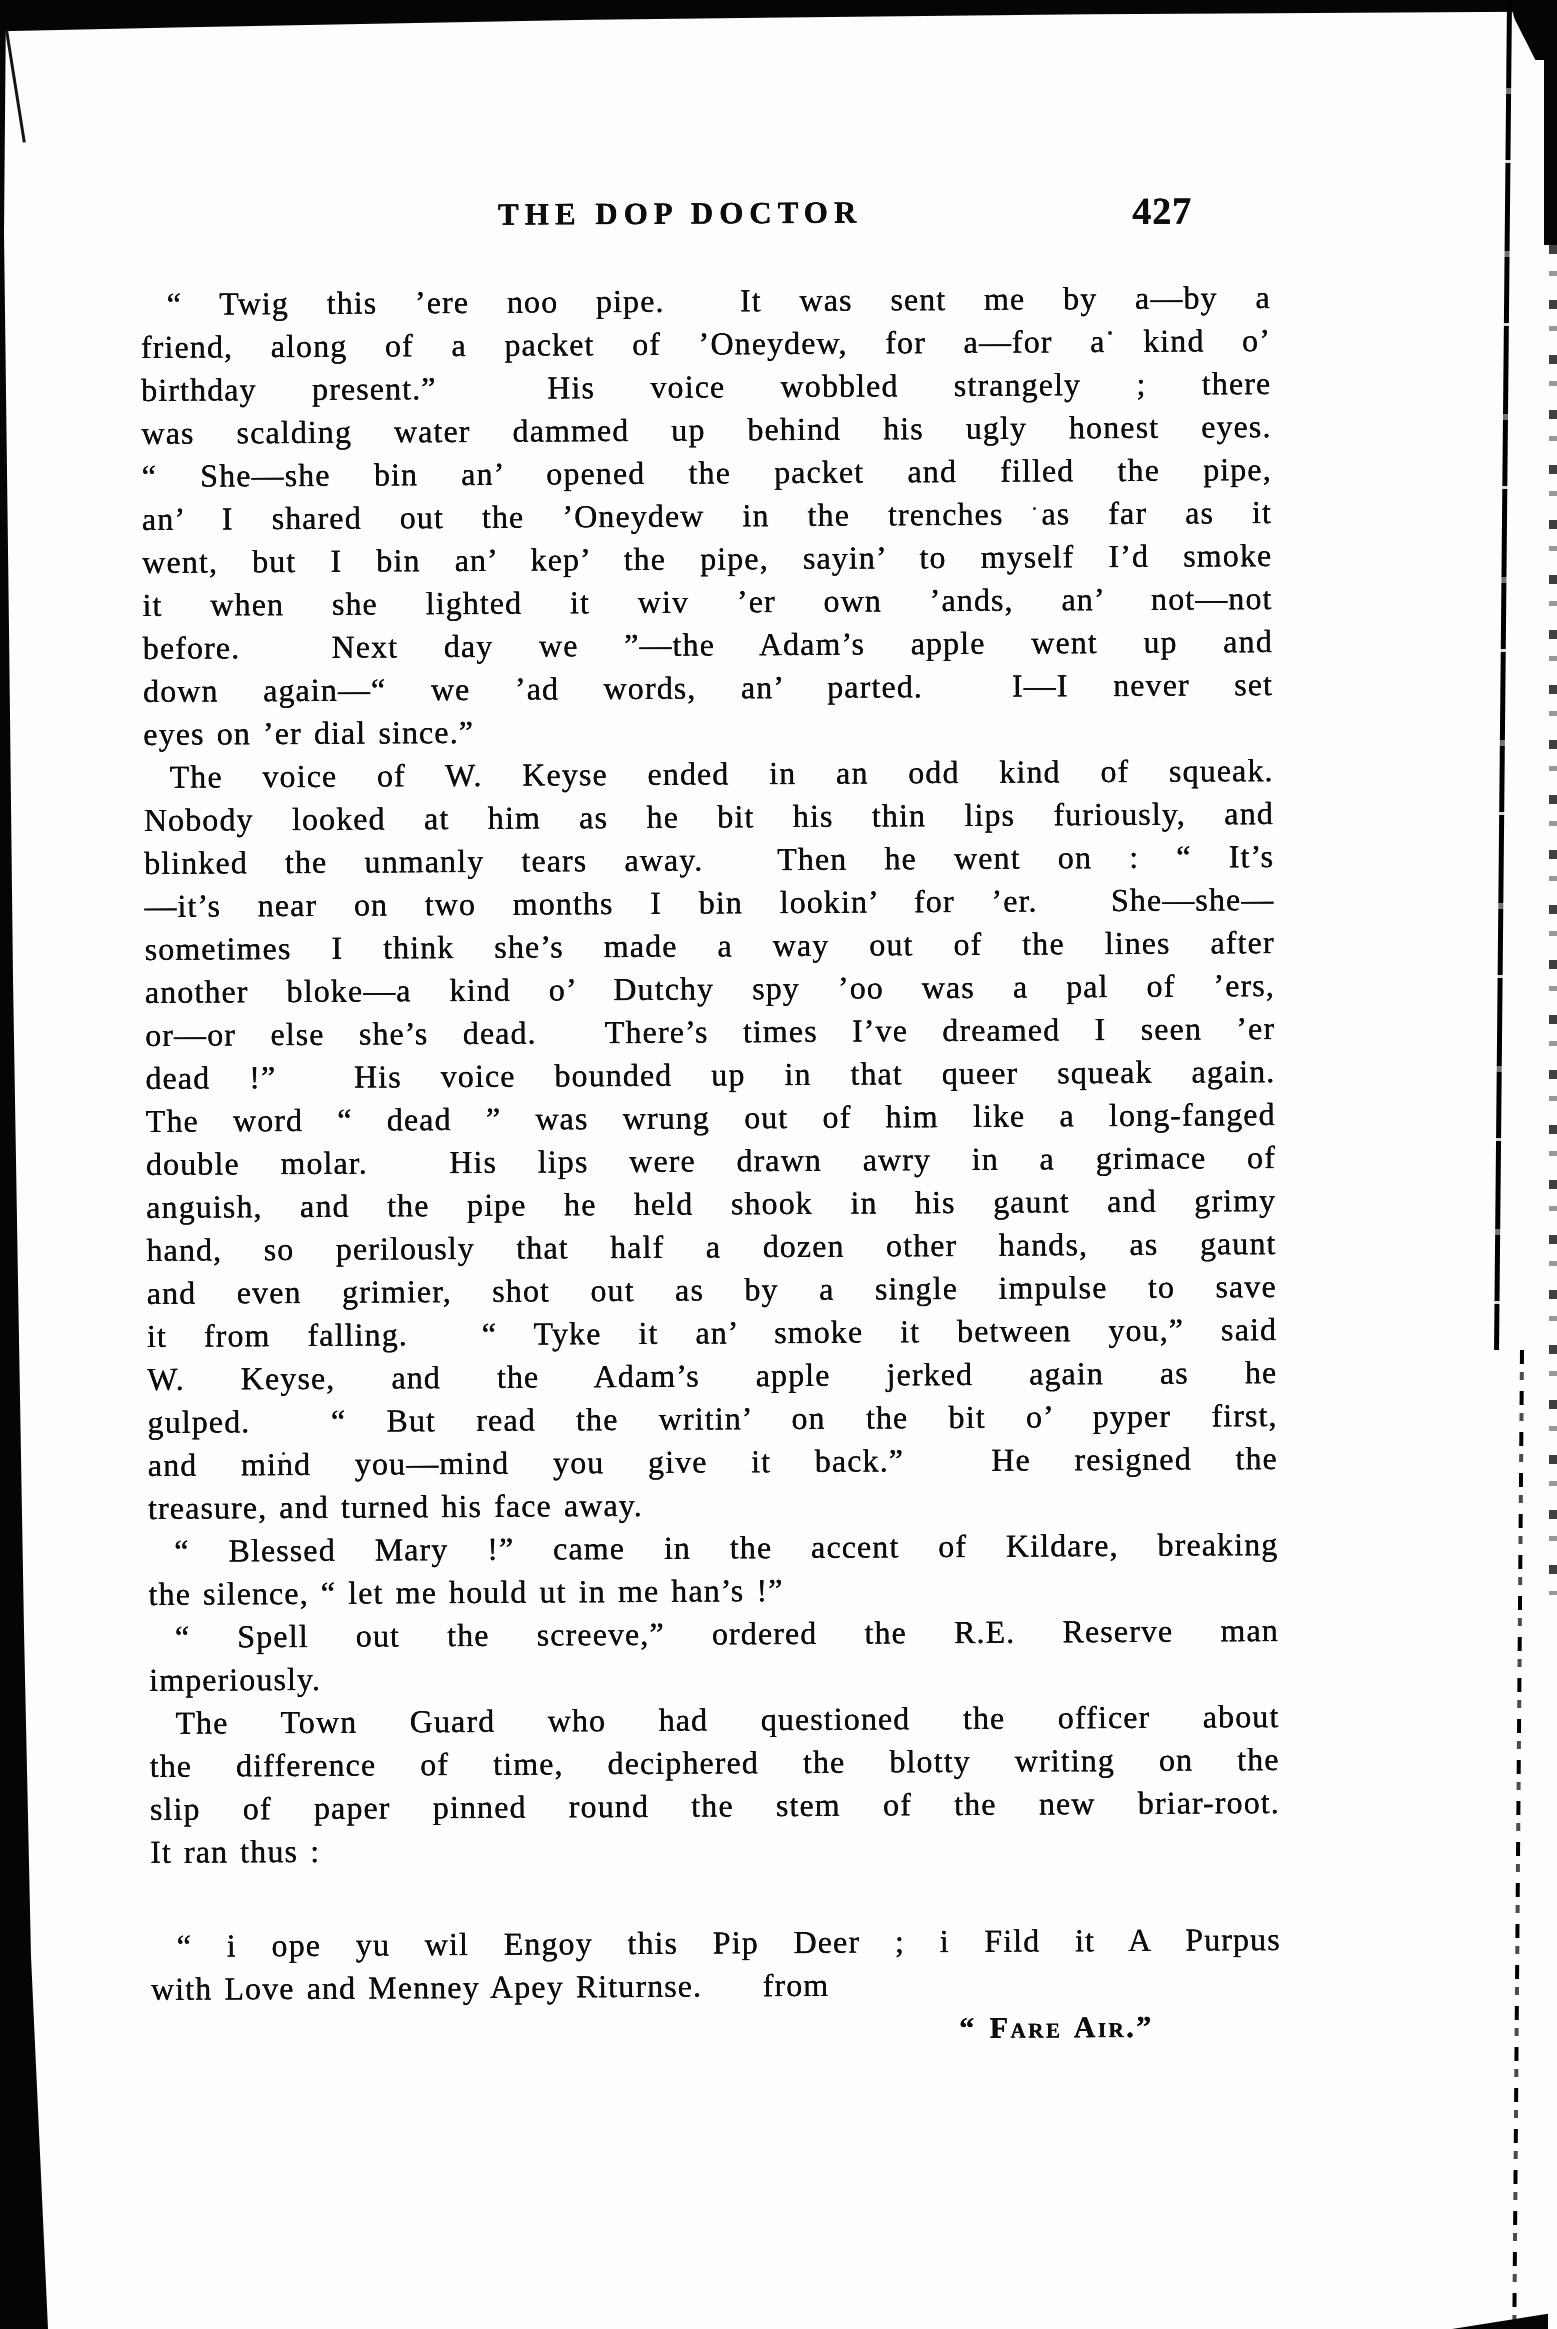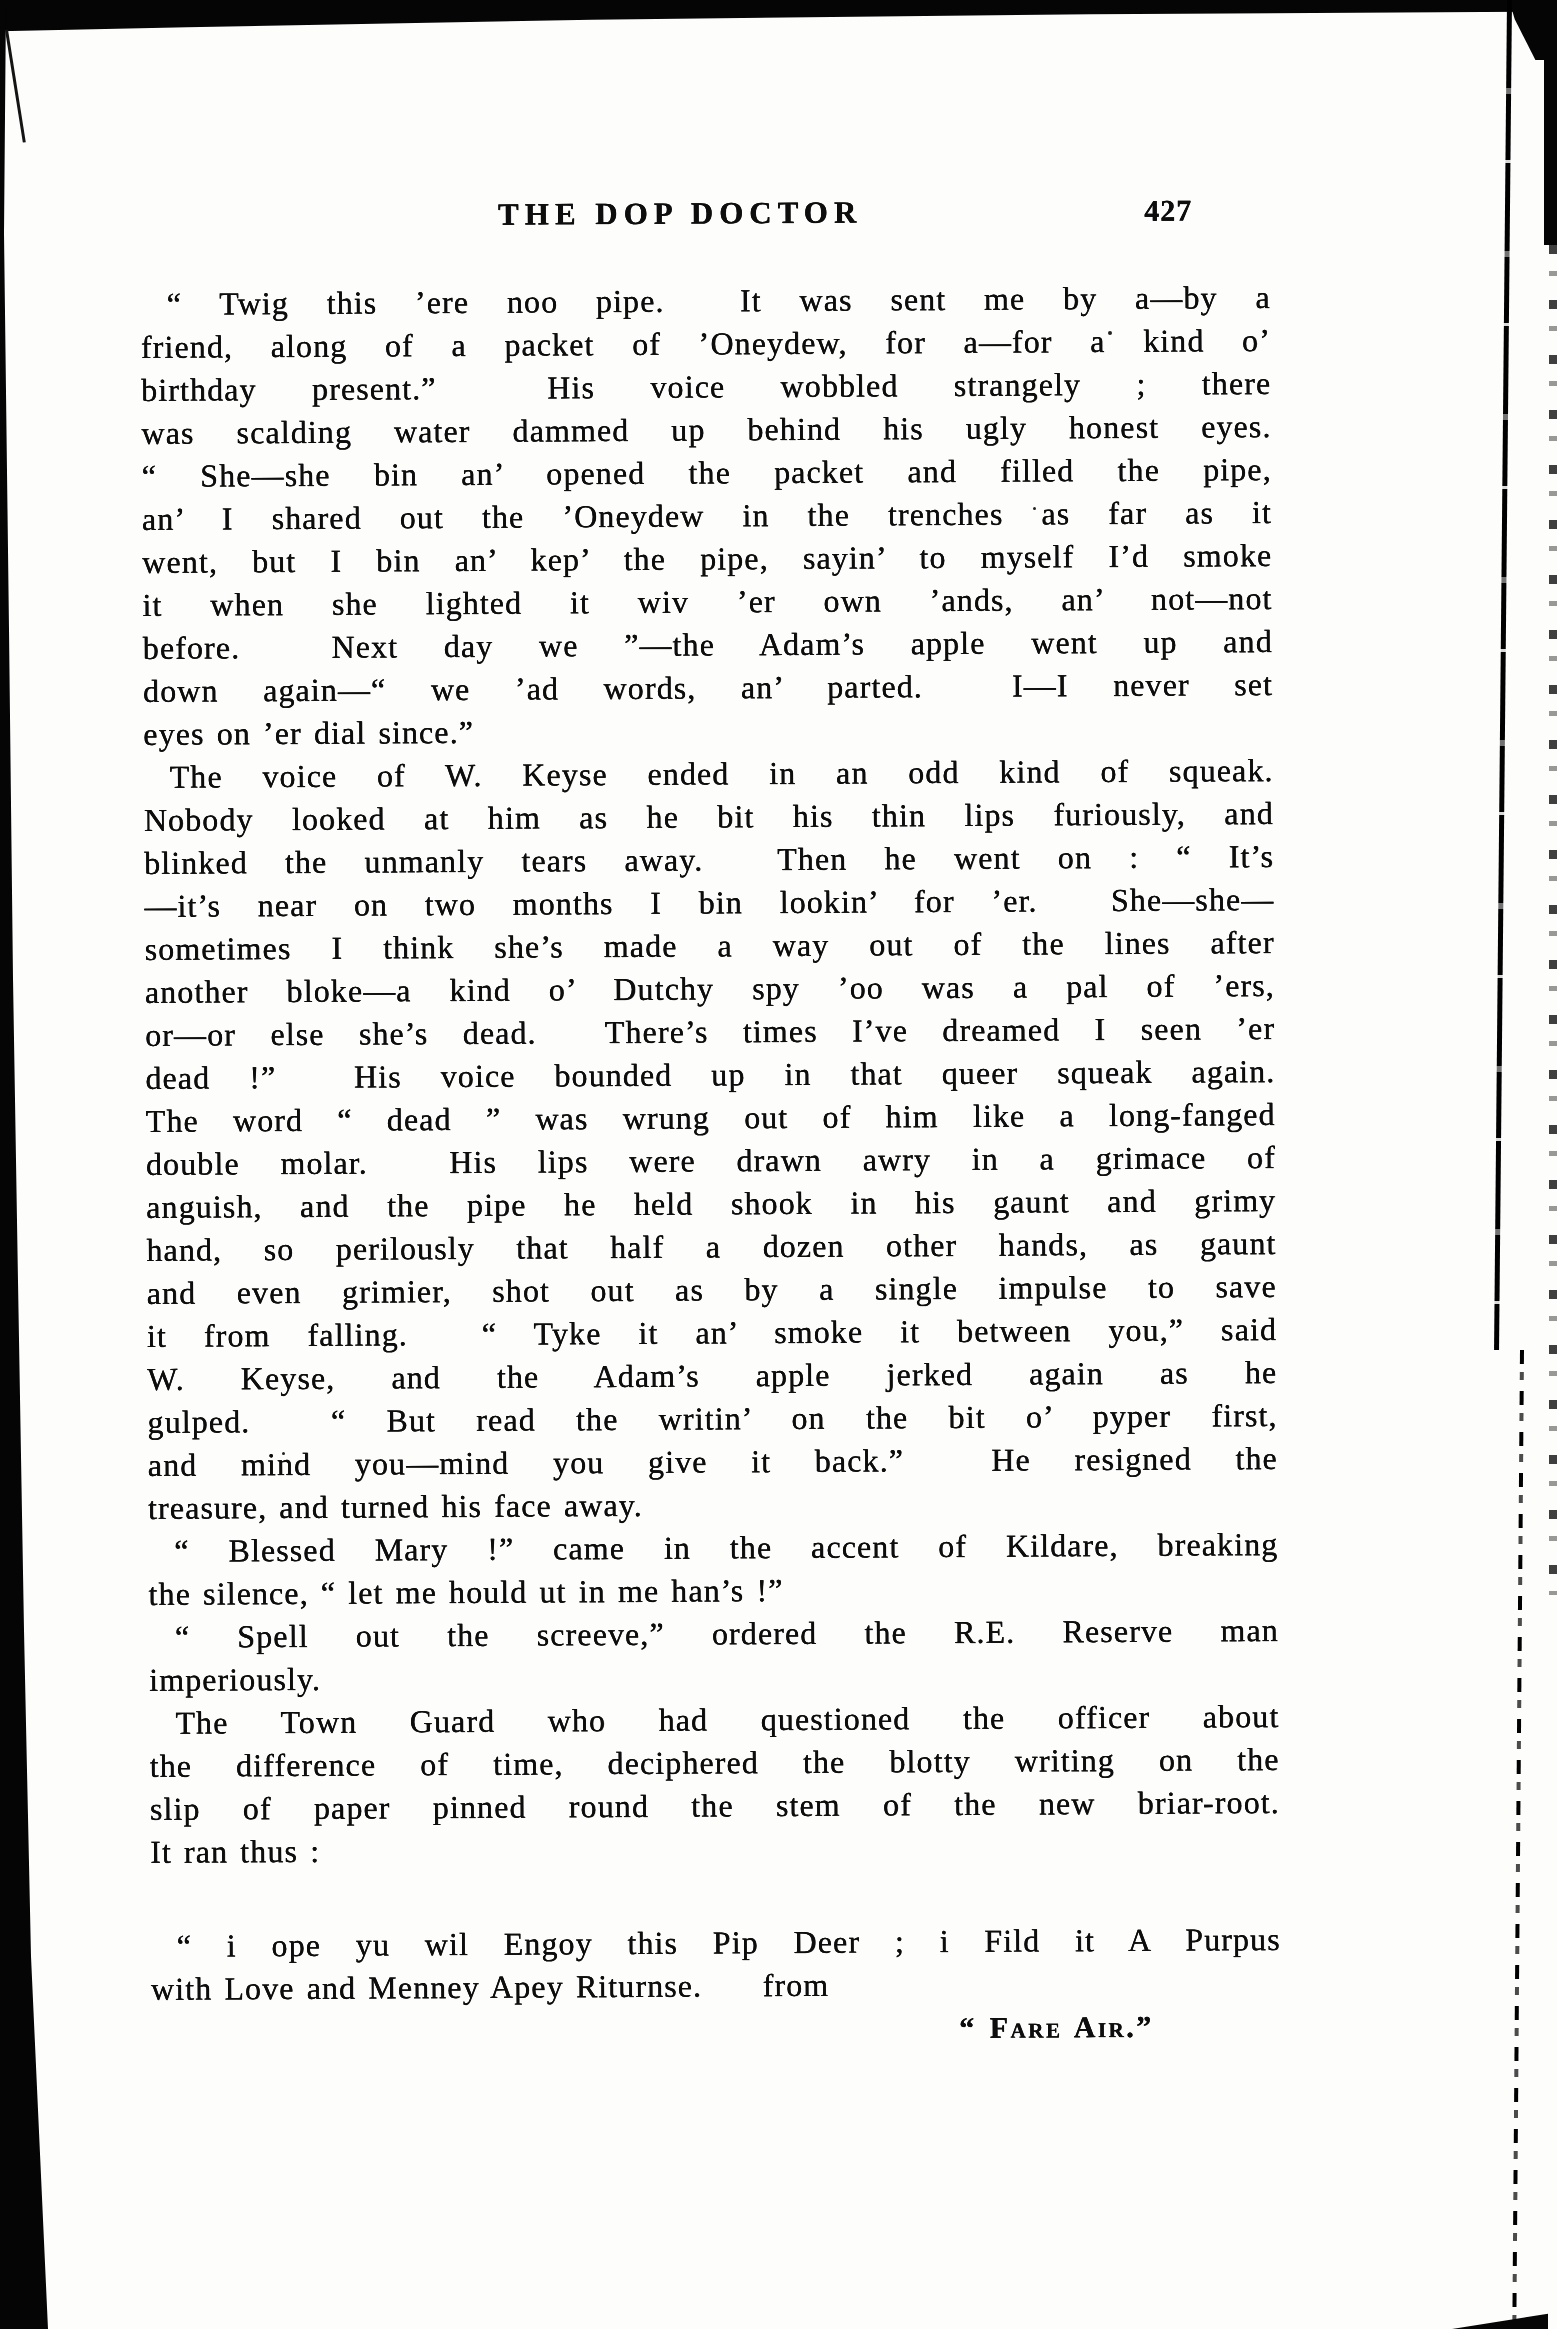--- a/index.html
+++ b/index.html
@@ -43,21 +43,21 @@
     transform:rotate(-0.35deg);transform-origin:top right;
     text-shadow:0 0 0.5px rgba(0,0,0,.9), 0.3px 0.2px 0 rgba(0,0,0,.55);
   }
   .page-header{position:relative;height:86px;}
   .running-title{
     display:block;text-align:center;transform:translateX(-25px);
     font-size:31px;font-weight:700;letter-spacing:6px;line-height:40px;
   }
   .page-number{
     position:absolute;right:78px;top:0;
-    font-size:30px;font-weight:700;letter-spacing:1px;line-height:40px;
+    font-size:38px;font-weight:700;letter-spacing:1px;line-height:40px;
   }
   .page-text{font-size:32px;line-height:43px;letter-spacing:1.1px;word-spacing:3px;}
   .para{margin:0;}
   .para.letter{margin-top:51px;}
   .ln{height:43px;line-height:43px;text-align:left;white-space:normal;}
   .ln.j{text-align:justify;text-align-last:justify;}
   .ln.ind{text-indent:26px;}
   .ln.sig{padding-left:808px;font-weight:700;font-variant:small-caps;letter-spacing:2.5px;font-size:30px;}
 </style>
 </head>

